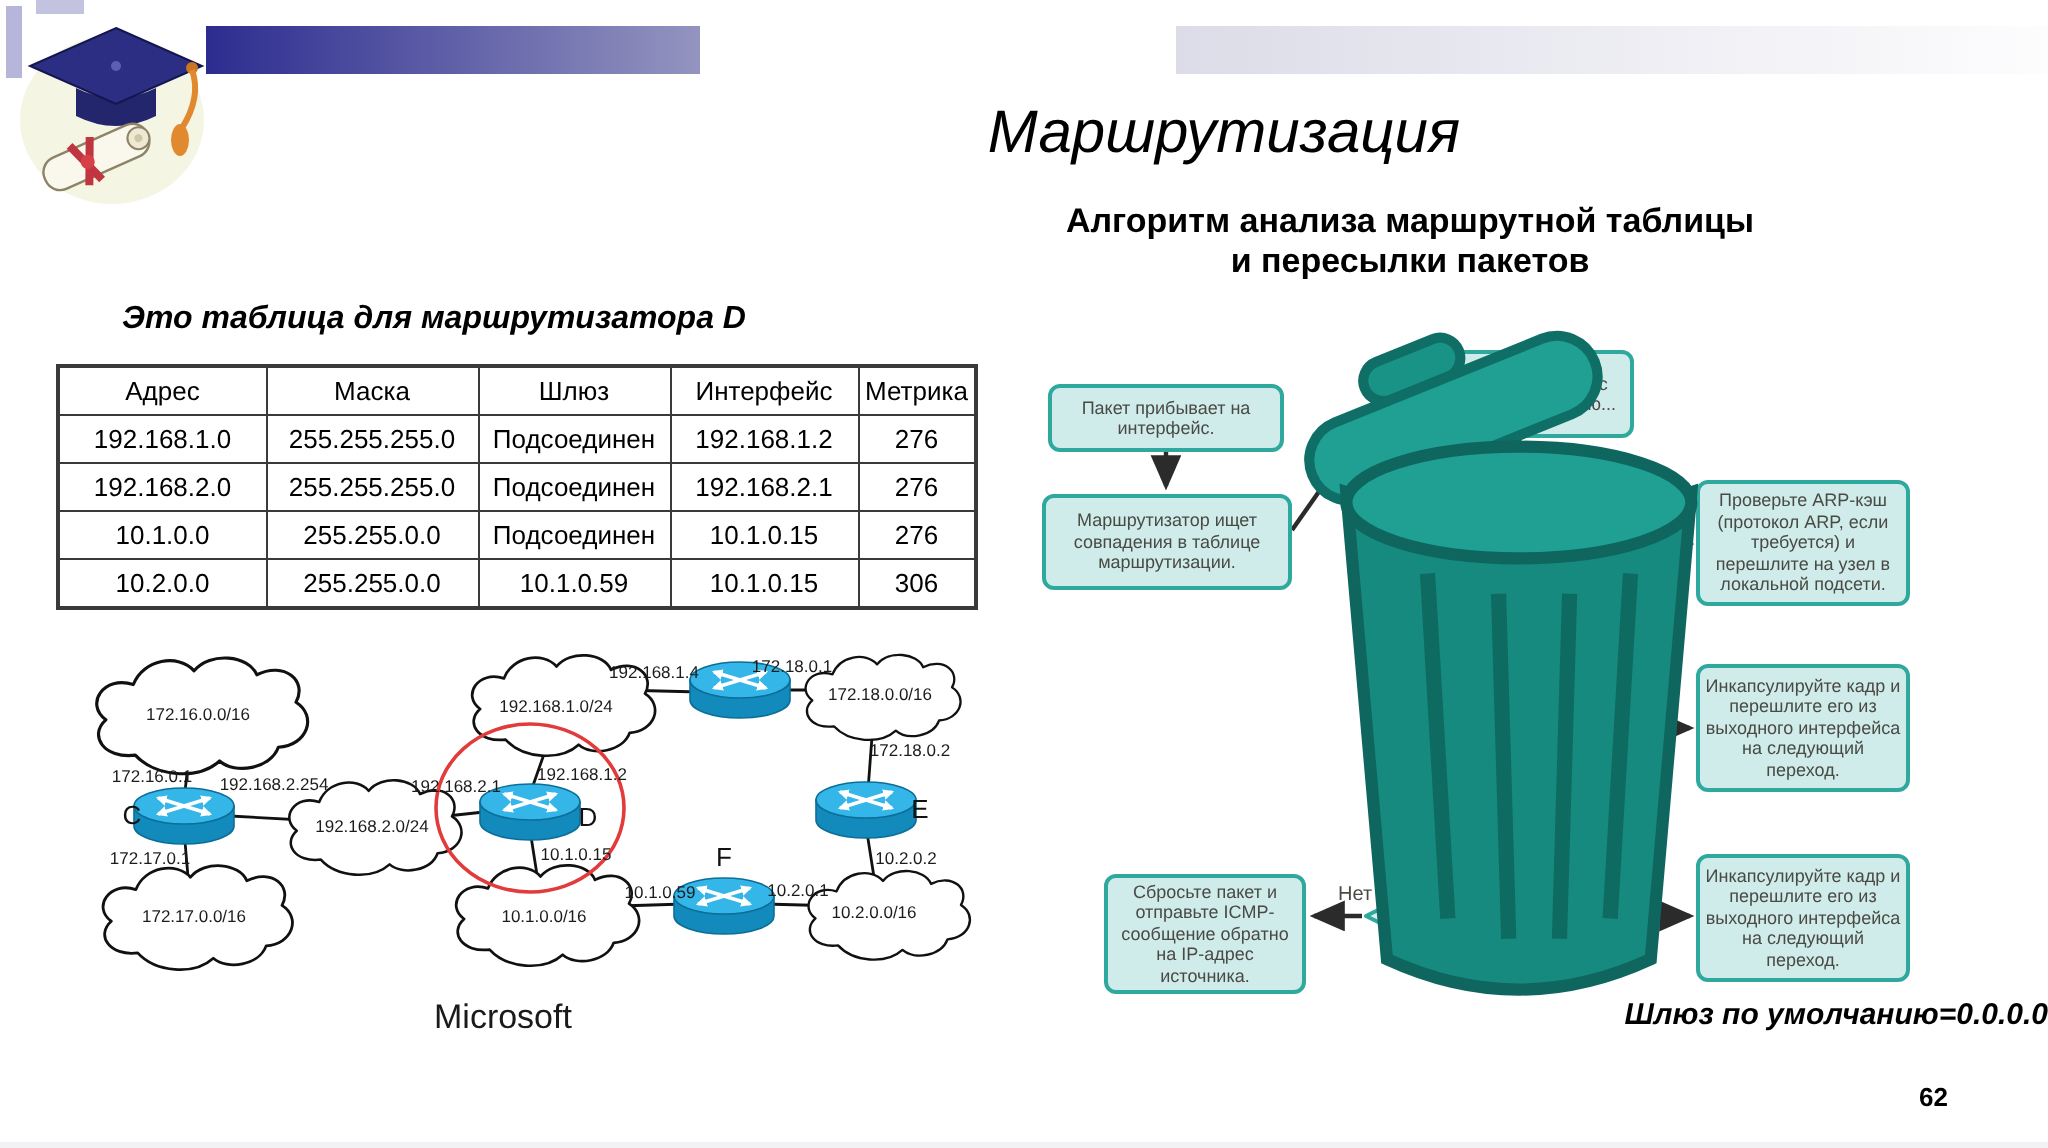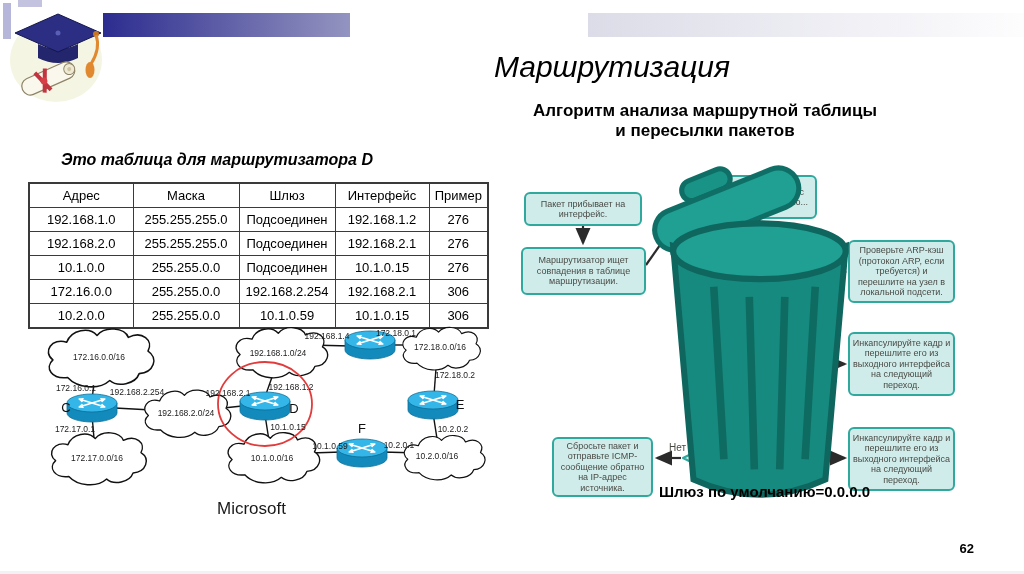--- a/index.html
+++ b/index.html
@@ -49,22 +49,22 @@
   .fc-box{position:absolute;background:#cfecea;border:2px solid #2fa89d;border-radius:6px;
           display:flex;align-items:center;justify-content:center;text-align:center;
           font-size:9px;line-height:10.5px;color:#4a4a45;padding:2px;box-sizing:border-box;}
   .fc-dtext{position:absolute;width:110px;text-align:center;font-size:9px;line-height:10.5px;
             color:#4a4a45;}
   .fc-lbl{position:absolute;font-size:10px;color:#4a4a45;}
   .fc-dia{fill:#d6f0ed;stroke:#2fa89d;stroke-width:2;stroke-linejoin:round;}
   .fc-arrow{stroke:#2b2b2b;stroke-width:2.2;fill:none;}
   .trash{position:absolute;left:9px;top:267px;width:48px;height:68px;}
 
-  .footnote{position:absolute;left:505px;top:483px;width:519px;text-align:center;
-            font-weight:bold;font-size:15px;}
+  .footnote{position:absolute;left:505px;top:499px;width:519px;text-align:right;
+            font-weight:bold;font-size:15px;font-style:italic;}
   .page-num{position:absolute;left:944px;top:541px;width:30px;text-align:right;
             font-weight:bold;font-size:13px;}
   .bottom-strip{position:absolute;left:0;bottom:0;width:1024px;height:3px;background:#f2f2f4;}
 </style>
 </head>
 <body>
 
 <div class="slide">
 
   <div class="deco-v"></div>
@@ -104,21 +104,21 @@
         <col style="width:96px">
         <col style="width:94px">
         <col style="width:59px">
       </colgroup>
     <tbody>
         <tr>
       <td>Адрес</td>
       <td>Маска</td>
       <td>Шлюз</td>
       <td>Интерфейс</td>
-      <td>Пример</td>
+      <td>Метрика</td>
     </tr>
     <tr>
       <td>192.168.1.0</td>
       <td>255.255.255.0</td>
       <td>Подсоединен</td>
       <td>192.168.1.2</td>
       <td>276</td>
     </tr>
     <tr>
       <td>192.168.2.0</td>
@@ -126,27 +126,20 @@
       <td>Подсоединен</td>
       <td>192.168.2.1</td>
       <td>276</td>
     </tr>
     <tr>
       <td>10.1.0.0</td>
       <td>255.255.0.0</td>
       <td>Подсоединен</td>
       <td>10.1.0.15</td>
       <td>276</td>
-    </tr>
-    <tr>
-      <td>172.16.0.0</td>
-      <td>255.255.0.0</td>
-      <td>192.168.2.254</td>
-      <td>192.168.2.1</td>
-      <td>306</td>
     </tr>
     <tr>
       <td>10.2.0.0</td>
       <td>255.255.0.0</td>
       <td>10.1.0.59</td>
       <td>10.1.0.15</td>
       <td>306</td>
     </tr>
   </tbody>
     </table>

